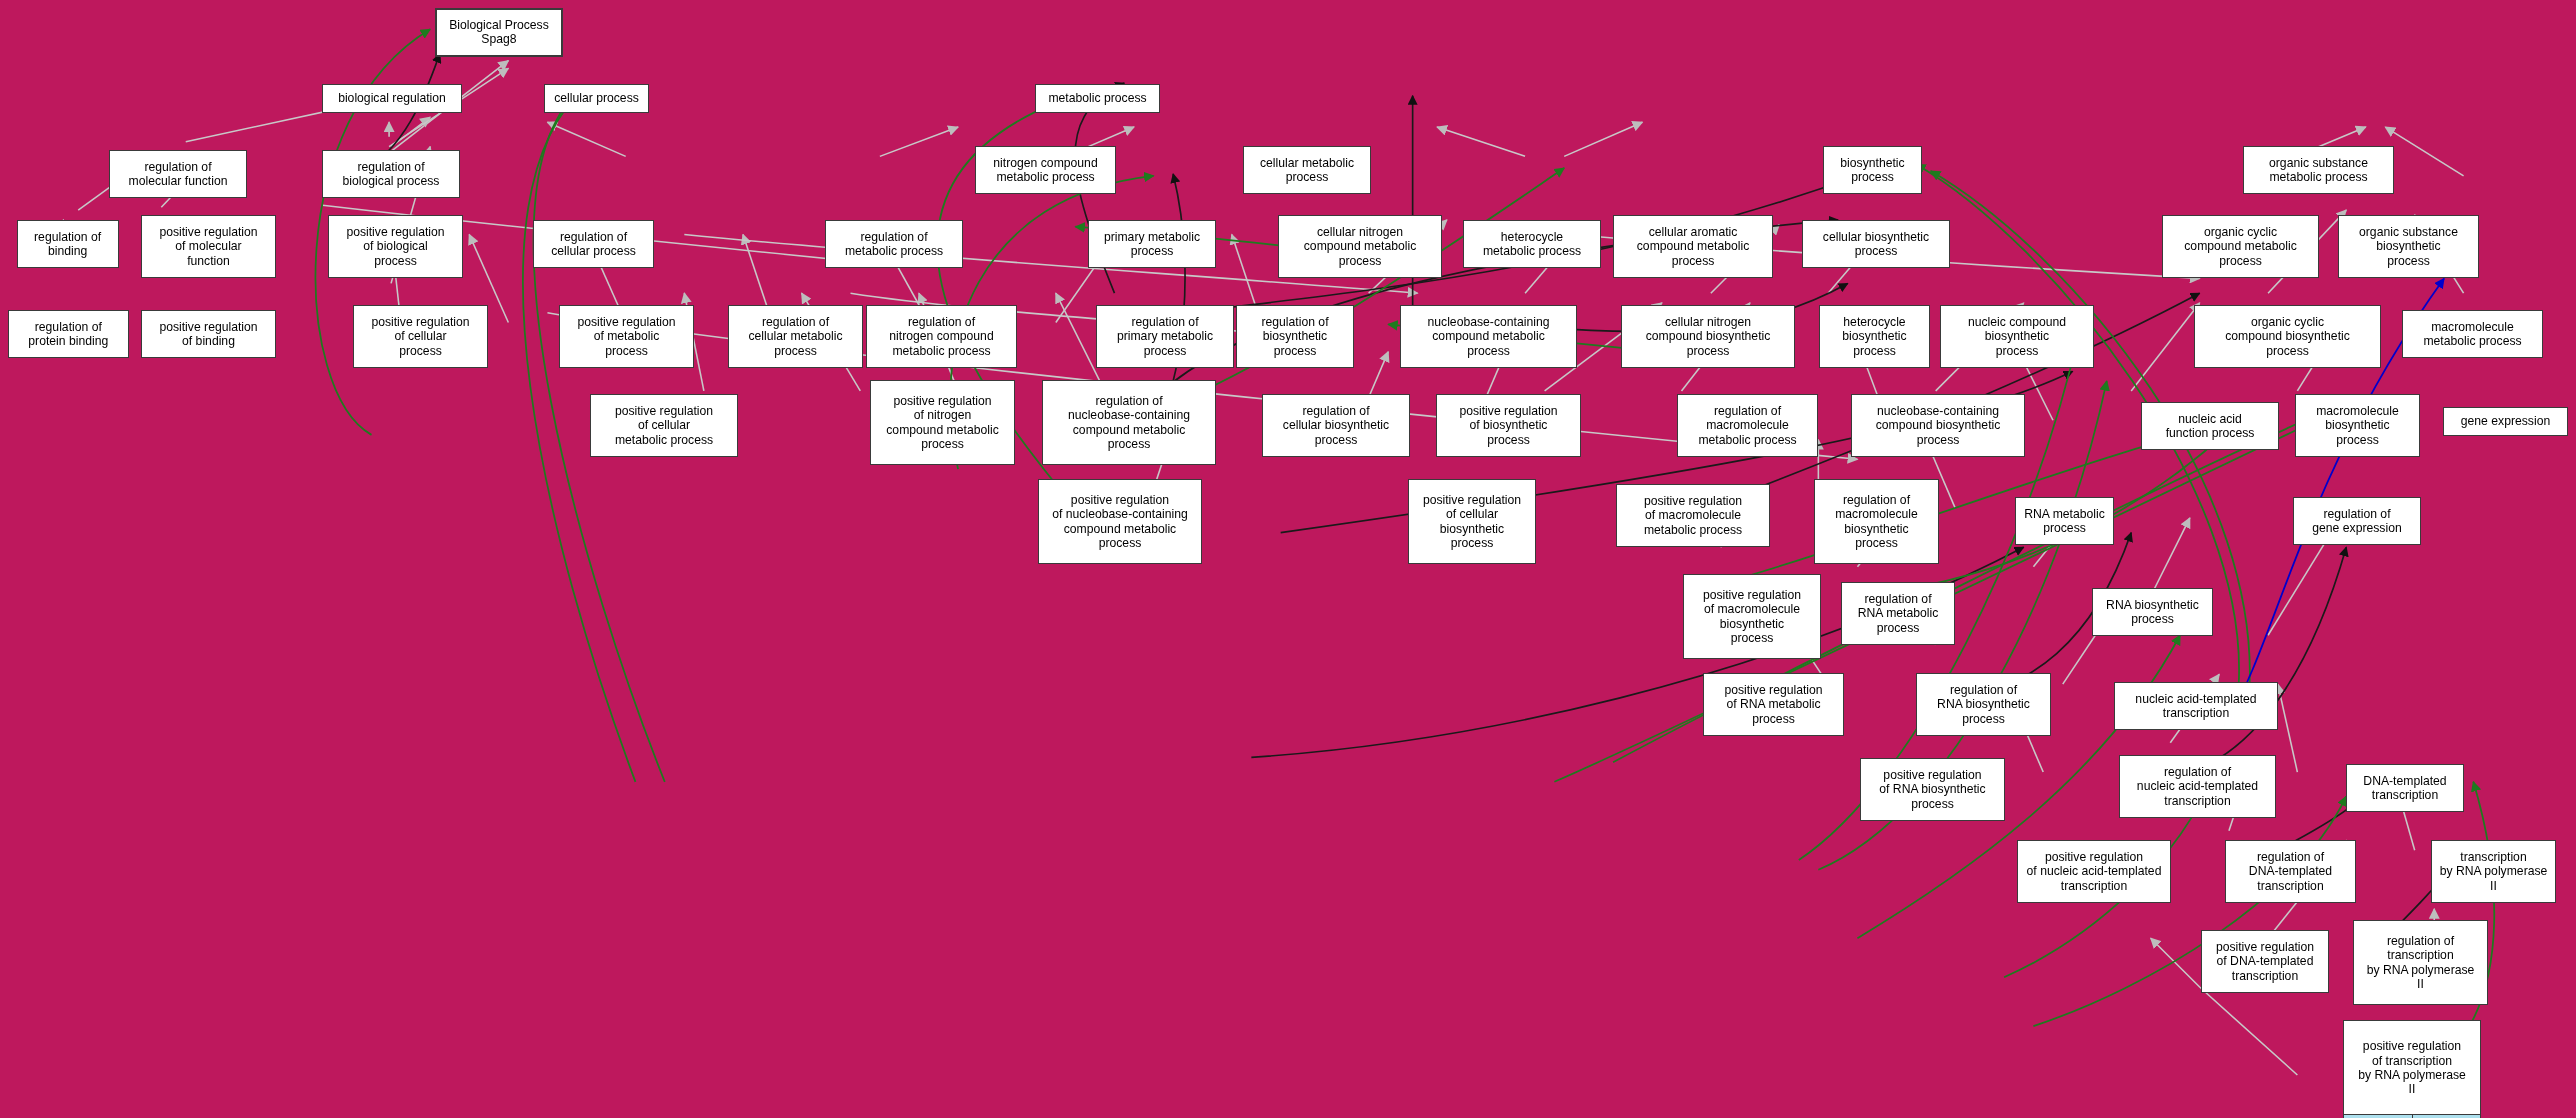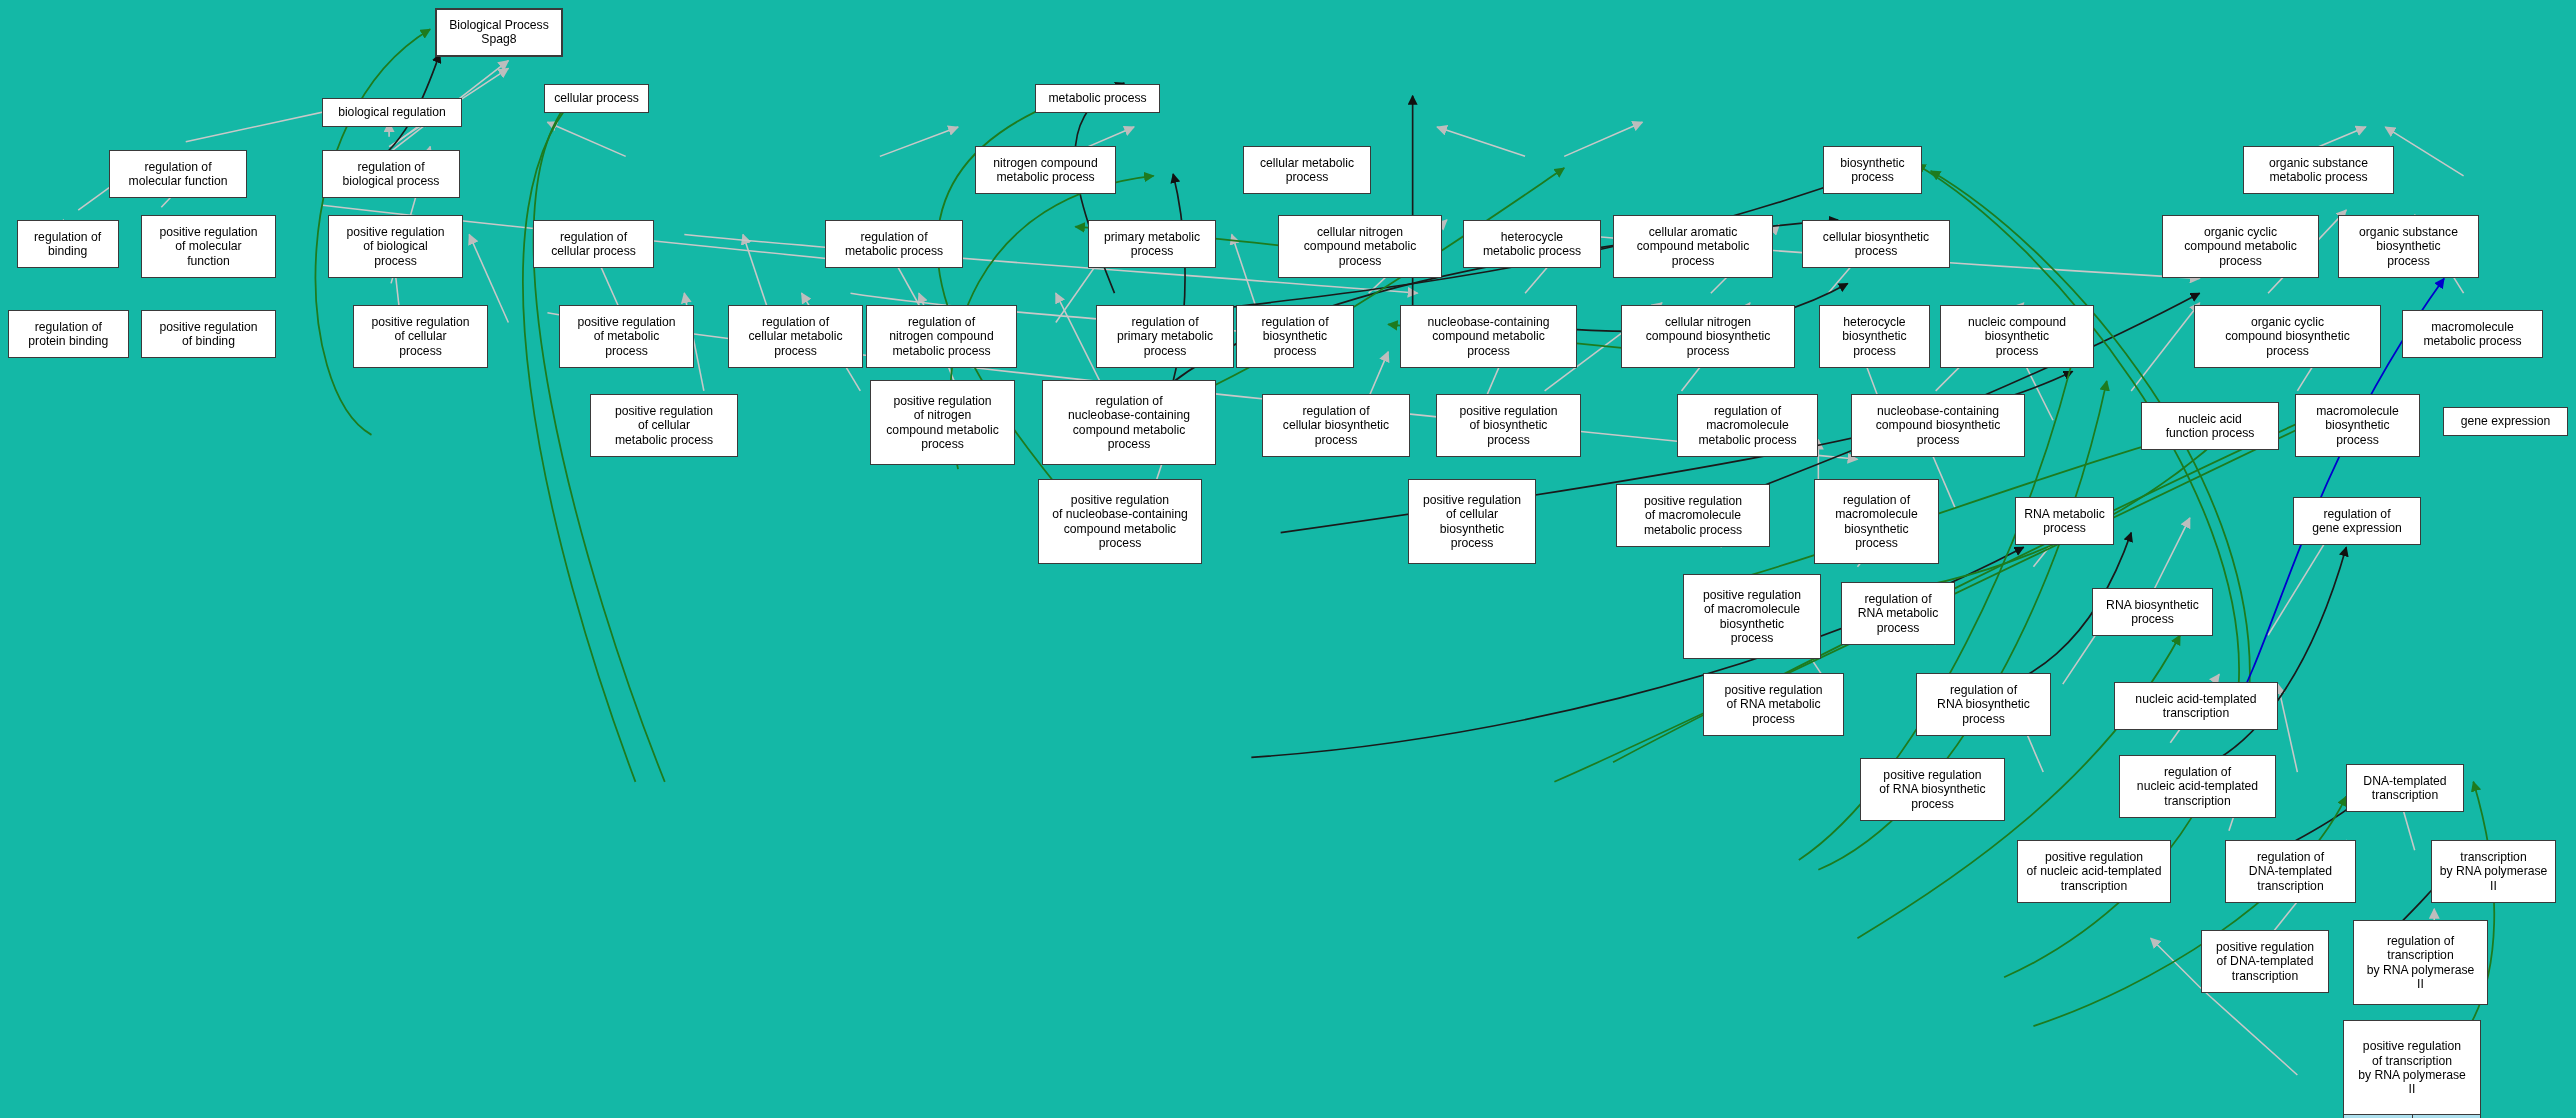--- a/index.html
+++ b/index.html
@@ -1,20 +1,20 @@
 <!DOCTYPE html>
 <html><head>
 <meta charset="utf-8">
 <style>
   html,body{margin:0;padding:0;background:#ffffff;}
   #canvas{
     position:relative;
     width:2576px;
     height:1118px;
-    background:#14b8a6;
+    background:#be185d;
     font-family:"Liberation Sans", sans-serif;
     overflow:hidden;
   }
   #edges{position:absolute;left:0;top:0;width:2576px;height:1118px;pointer-events:none;}
   .node{
     position:absolute;
     box-sizing:border-box;
     border:1.5px solid #3a3a3a;
     background:#ffffff;
     display:flex;
@@ -186,21 +186,21 @@
     <g id="g-blue" fill="none" stroke="#0000cc" stroke-width="1.8" marker-end="url(#ah-blue)">
       <path d="M 2280,735 C 2330,650 2360,480 2500,285"></path>
     </g>
   </svg>
 
   <div id="node-layer">
       <div class="node root" style="left: 435px; top: 7.8px; width: 128px; height: 49px;">
         <div class="label">Biological Process
 Spag8</div>
       </div>
-      <div class="node" style="left: 322px; top: 84px; width: 140px; height: 29px; margin-top: 14px;">
+      <div class="node" style="left: 322px; top: 84px; width: 140px; height: 29px;">
         <div class="label">biological regulation</div>
       </div>
       <div class="node" style="left: 544px; top: 84px; width: 105px; height: 29px;">
         <div class="label">cellular process</div>
       </div>
       <div class="node" style="left: 1035px; top: 84px; width: 125px; height: 29px;">
         <div class="label">metabolic process</div>
       </div>
       <div class="node" style="left: 109px; top: 150px; width: 138px; height: 48px;">
         <div class="label">regulation of

